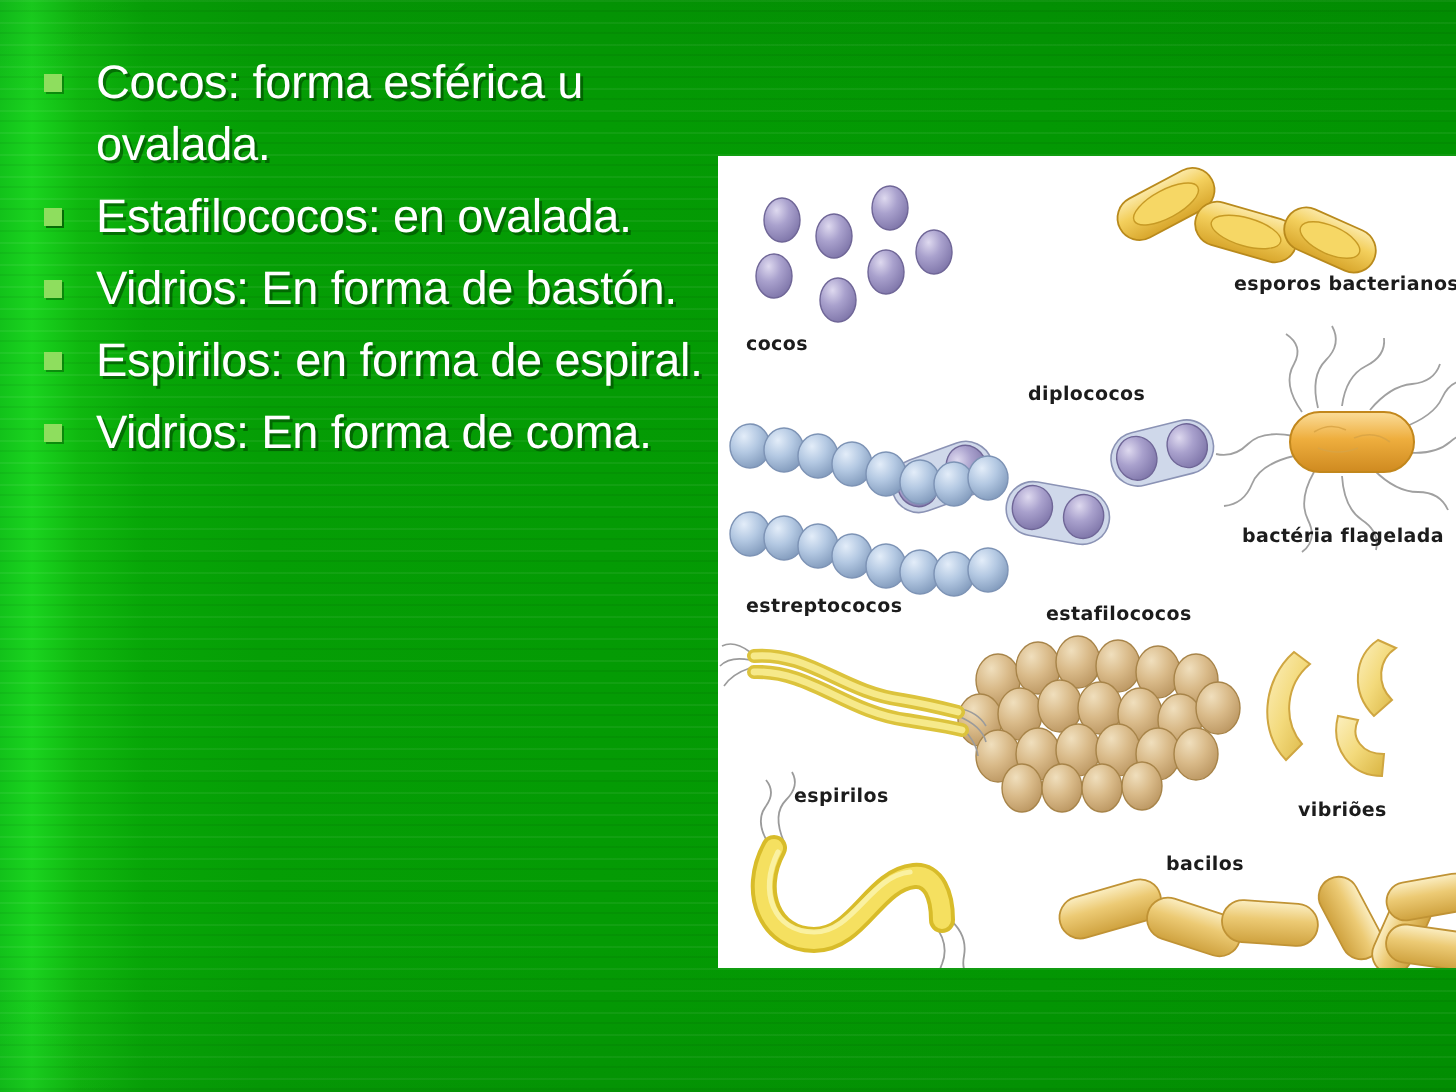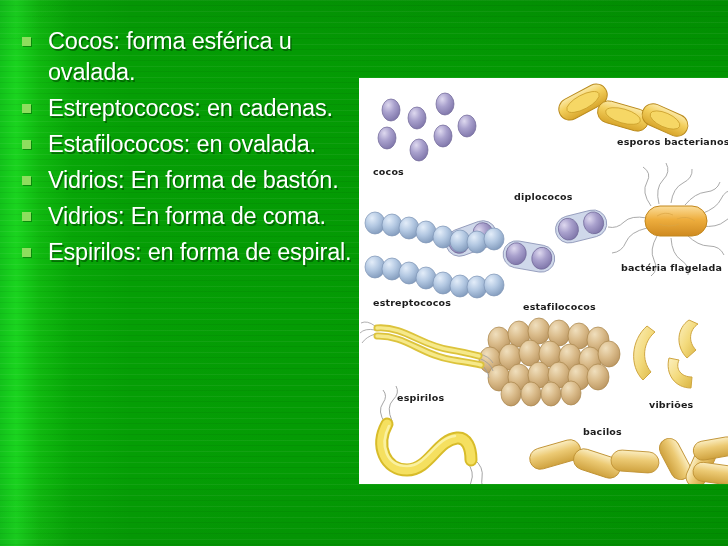--- a/index.html
+++ b/index.html
@@ -114,37 +114,36 @@
   <div id="bg-lines"></div>
   <div id="bg-vignette"></div>
 
   <ul id="bullet-list">
     <li class="bullet-item">
       <span class="bullet-marker"></span>
       <span>Cocos: forma esférica u ovalada.</span>
     </li>
     <li class="bullet-item">
       <span class="bullet-marker"></span>
-      <span>Estreptococos: en cadenas.</span>
     </li>
     <li class="bullet-item">
       <span class="bullet-marker"></span>
       <span>Estafilococos: en ovalada.</span>
     </li>
     <li class="bullet-item">
       <span class="bullet-marker"></span>
       <span>Vidrios: En forma de bastón.</span>
     </li>
     <li class="bullet-item">
       <span class="bullet-marker"></span>
+      <span>Espirilos: en forma de espiral.</span>
+    </li>
+    <li class="bullet-item">
+      <span class="bullet-marker"></span>
       <span>Vidrios: En forma de coma.</span>
-    </li>
-    <li class="bullet-item">
-      <span class="bullet-marker"></span>
-      <span>Espirilos: en forma de espiral.</span>
     </li>
   </ul>
 
   <div id="illustration-panel">
     <svg width="369" height="406" viewBox="0 0 369 406" xmlns="http://www.w3.org/2000/svg">
       <defs>
         <radialGradient id="gCoc" cx="35%" cy="28%" r="78%">
           <stop offset="0%" stop-color="#ded9ef"></stop>
           <stop offset="45%" stop-color="#a9a1cd"></stop>
           <stop offset="100%" stop-color="#7d74a8"></stop>

